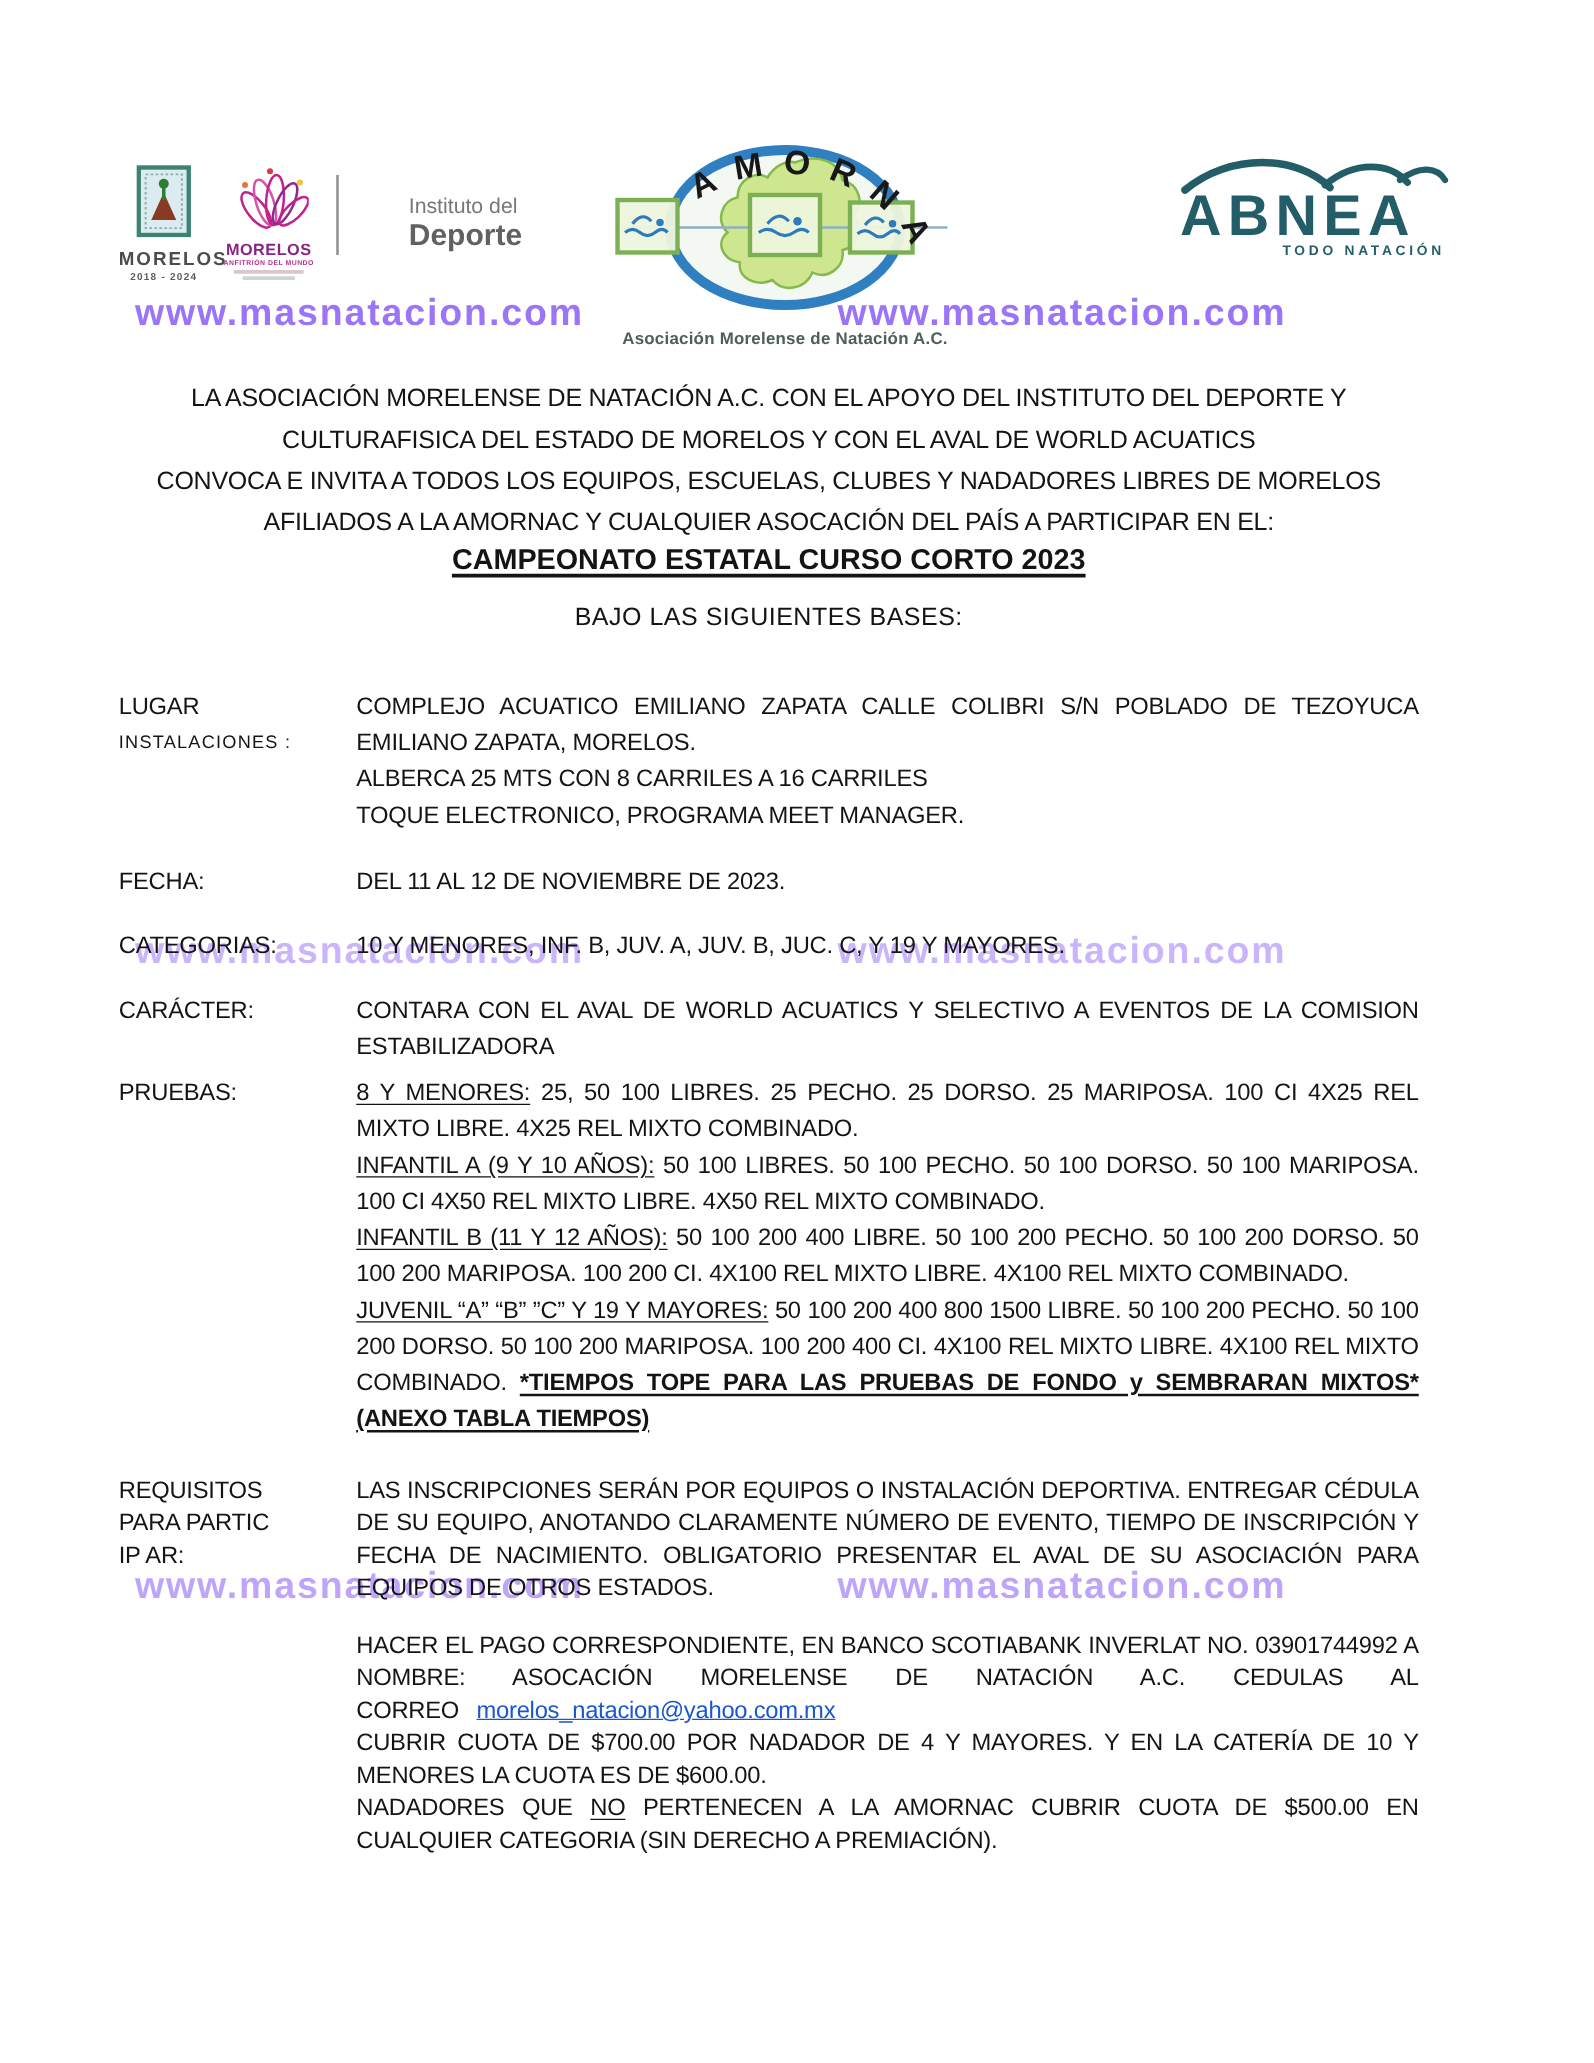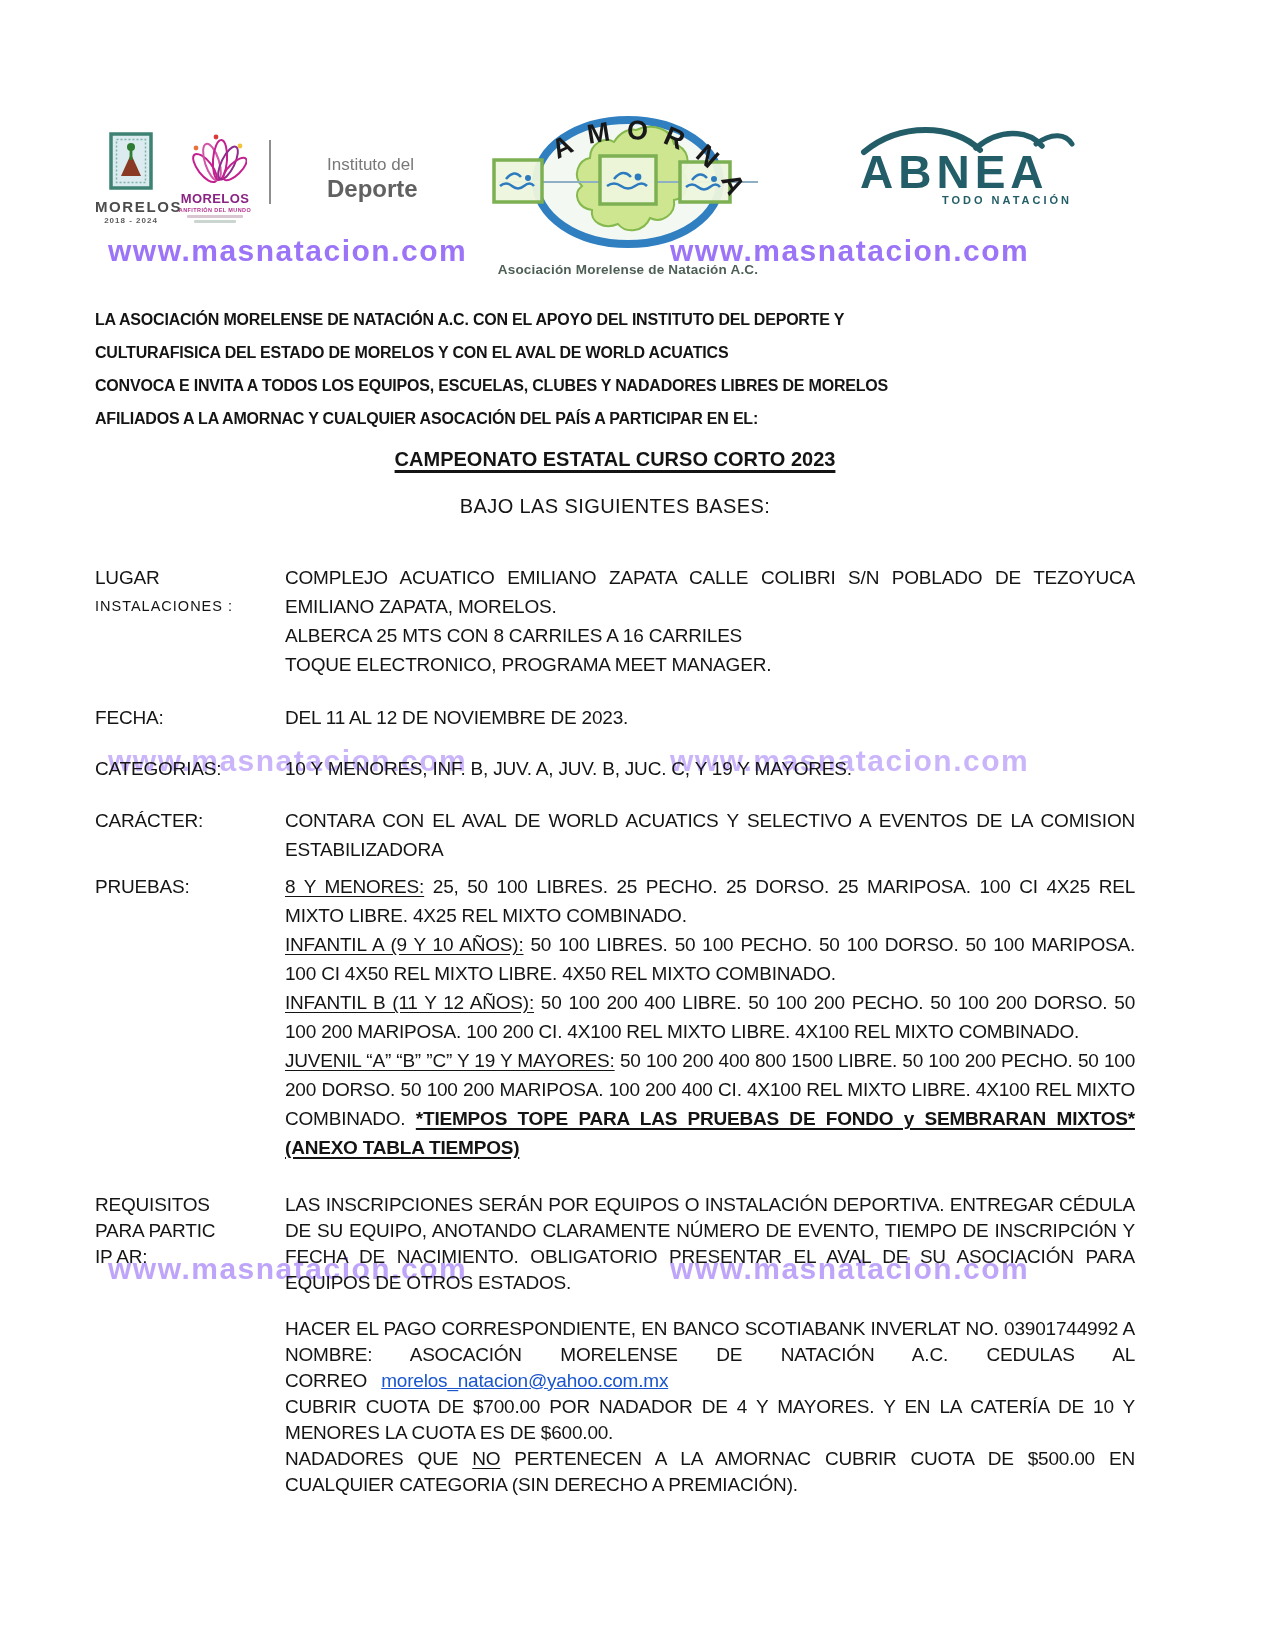--- a/index.html
+++ b/index.html
@@ -33,28 +33,28 @@
   .flower-fine .bar.short { width:42px; background:#ccd6d1; }
   .hdr-divider { width:2px; height:64px; background:#8f8f8f; margin:14px 8px 0 6px; }
   .instituto { margin-top:30px; color:#787878; text-align:left; line-height:1.05;margin-left:40px; }
   .instituto .l1 { font-size:17px; }
   .instituto .l2 { font-size:24px; font-weight:700; color:#616161; margin-top:2px; }
 
   .amornac-wrap { position:absolute; left:486px; top:60px; width:284px; text-align:center; z-index:1; }
   .arcText { font-family:"Liberation Sans",sans-serif; font-weight:700; font-size:27px; letter-spacing:15px; fill:#181818; }
   .amornac-caption { font-size:13.5px; font-weight:700; color:#4e5f56; letter-spacing:.2px; margin-top:-2px; }
 
-  .abnea-wrap { position:absolute; left:858px; top:118px; z-index:1; }
+  .abnea-wrap { position:absolute; left:942px; top:118px; z-index:1; }
   .abneaText { font-family:"Liberation Sans",sans-serif; font-weight:800; font-size:46px; letter-spacing:5px; fill:#235e68; }
   .abneaTag  { font-family:"Liberation Sans",sans-serif; font-weight:700; font-size:11px; letter-spacing:3px; fill:#235e68; }
 
   
   .doc { position:absolute; left:95px; top:303px; width:1040px; z-index:1; }
-  .intro { text-align:left; font-weight:700; font-size:16px; line-height:33px; letter-spacing:-.2px; }
-  .title { text-align:center; font-weight:700; font-size:20px; margin-top:12px; line-height:24px; }
+  .intro { text-align:center; font-weight:400; font-size:20px; line-height:33px; letter-spacing:-.2px; }
+  .title { text-align:center; font-weight:700; font-size:23px; line-height:24px; }
   .title span { text-decoration:underline; text-underline-offset:4px; text-decoration-thickness:2.5px; }
   .subtitle { text-align:center; font-size:20px; letter-spacing:.4px; margin-top:24px; line-height:22px; }
 
   .row { display:flex; font-size:19px; line-height:29px; letter-spacing:-.2px; }
   .row .lbl { flex:0 0 190px; }
   .row .cnt { flex:1; text-align:justify; }
   .lbl .sub { font-size:14.5px; letter-spacing:1px; }
 
   #row-lugar      { margin-top:46px; }
   #row-fecha      { margin-top:24px;align-items:flex-end; }

